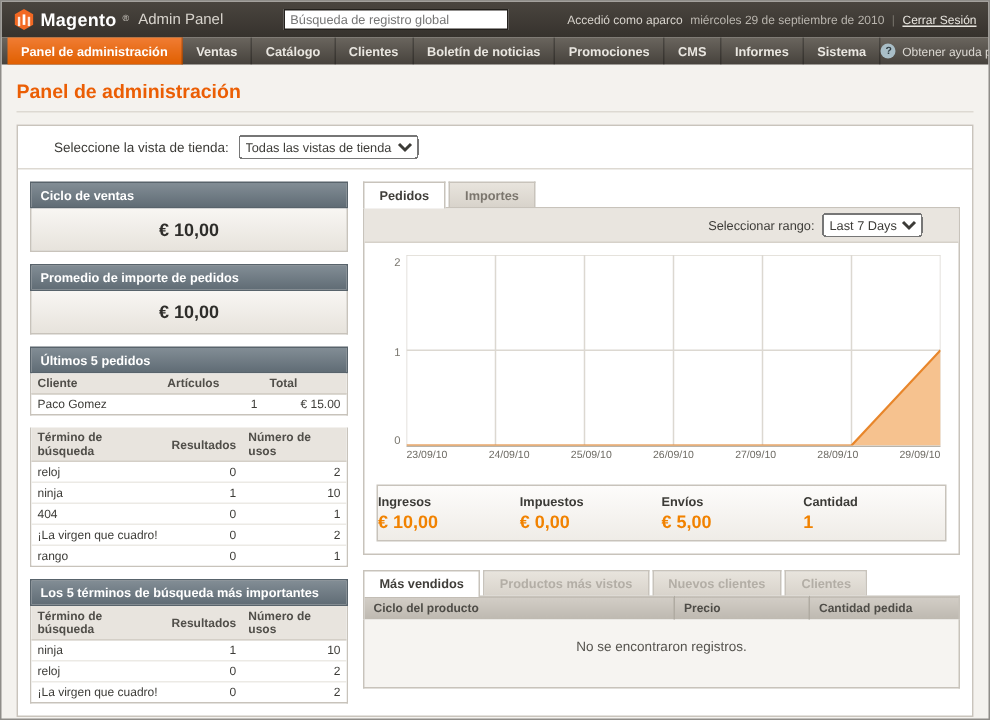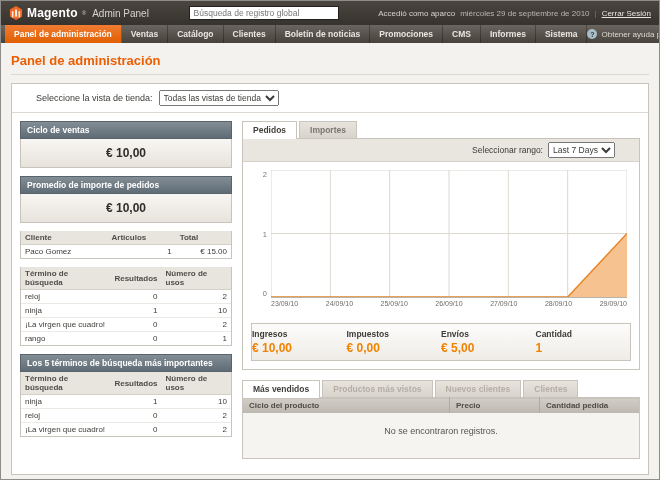--- a/index.html
+++ b/index.html
@@ -207,20 +207,21 @@
             <div class="card-head">Ciclo de ventas</div>
             <div class="card-body value-body">€ 10,00</div>
           </div>
 
           <div class="card">
             <div class="card-head">Promedio de importe de pedidos</div>
             <div class="card-body value-body">€ 10,00</div>
           </div>
 
           <div class="card">
+            <div class="card-head">Últimos 5 pedidos</div>
             <div class="card-body">
               <table class="mini">
                 <thead>
                   <tr>
                     <th>Cliente</th>
                     <th class="num">Artículos</th>
                     <th class="num">Total</th>
                   </tr>
                 </thead>
                 <tbody>
@@ -247,20 +248,25 @@
                 <tbody>
                   <tr>
                     <td>reloj</td>
                     <td class="num">0</td>
                     <td class="num">2</td>
                   </tr>
                   <tr>
                     <td>ninja</td>
                     <td class="num">1</td>
                     <td class="num">10</td>
+                  </tr>
+                  <tr>
+                    <td>404</td>
+                    <td class="num">0</td>
+                    <td class="num">1</td>
                   </tr>
                   <tr>
                     <td>¡La virgen que cuadro!</td>
                     <td class="num">0</td>
                     <td class="num">2</td>
                   </tr>
                   <tr>
                     <td>rango</td>
                     <td class="num">0</td>
                     <td class="num">1</td>

